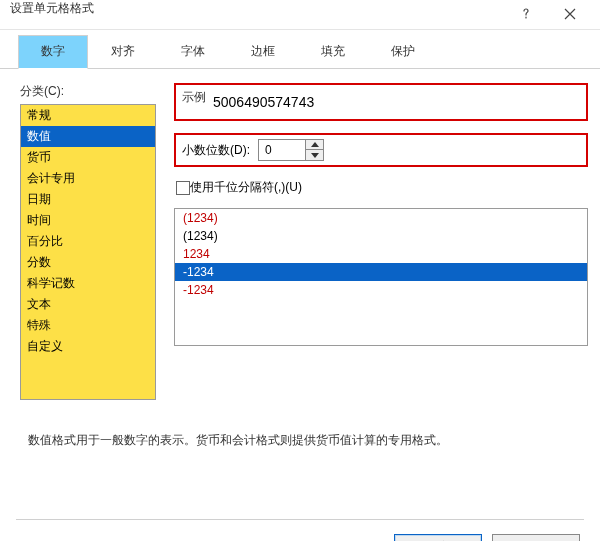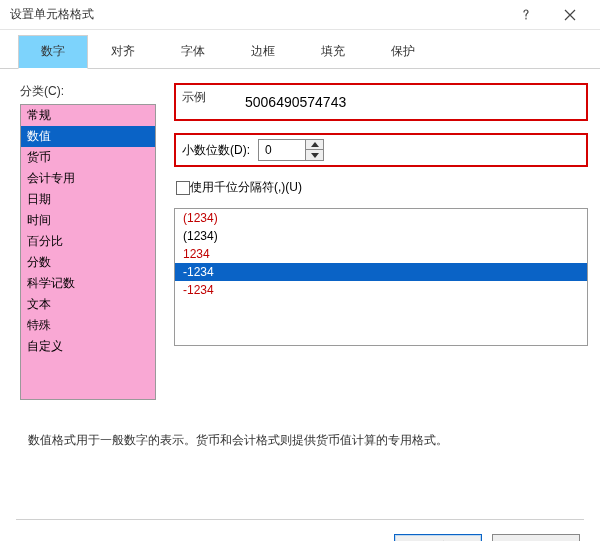--- a/index.html
+++ b/index.html
@@ -1,35 +1,35 @@
 <!DOCTYPE html>
 <html><head>
 <meta charset="utf-8">
 <style>
   * { box-sizing: border-box; font-family: "Microsoft YaHei", "SimSun", Arial, sans-serif; }
   body { margin: 0; background: #fff; width: 600px; height: 541px; overflow: hidden; font-size: 12px; color: #000; }
-  .titlebar { height: 30px; display: flex; align-items: center; padding: 0 8px 0 10px; border-bottom: 1px solid #e5e5e5; }
+  .titlebar { height: 30px; display: flex; padding: 0 8px 0 10px; border-bottom: 1px solid #e5e5e5; }
   .titlebar .title { flex: 1; font-size: 12px; color: #333; }
   .titlebar .tb-btn { width: 44px; height: 28px; display: flex; align-items: center; justify-content: center; color: #444; }
   .titlebar .tb-btn svg { width: 12px; height: 12px; }
   .tabs { display: flex; padding: 4px 18px 0 18px; border-bottom: 1px solid #d0d0d0; }
   .tab { padding: 7px 22px 8px; font-size: 12px; color: #333; border: 1px solid transparent; position: relative; top: 1px; cursor: default; }
   .tab.active { border: 1px solid #d0d0d0; border-bottom: 1px solid #fff; background: #7dd3fc; }
   .body { display: flex; padding: 14px 12px 0 20px; }
   .left { width: 136px; display: flex; flex-direction: column; }
   .left-label { margin-bottom: 4px; color: #333; }
-  .listbox { border: 1px solid #9a9a9a; height: 296px; overflow-y: scroll; background: #f9a8d4; }
+  .listbox { border: 1px solid #9a9a9a; height: 296px; overflow-y: scroll; background: #fde047; }
   .listbox div { padding: 2px 6px; font-size: 12px; }
   .listbox div.sel { background: #0a63c6; color: #fff; }
   .right { flex: 1; padding-left: 18px; }
   .group { margin-bottom: 12px; }
   .hl { border: 2px solid #d40000; padding: 4px 6px; }
   .hl1 { display: flex; flex-direction: row; }
   .sample-label { margin-bottom: 4px; color: #333; }
-  .sample-box { border: 1px solid transparent; padding: 4px 6px; font-size: 14px; margin-left: 32px; }
+  .sample-box { border: 1px solid transparent; padding: 4px 6px; font-size: 14px; }
   .decrow { display: flex; align-items: center; gap: 8px; }
   .decrow label { font-size: 12px; }
   .spin { display: flex; align-items: stretch; border: 1px solid #888; height: 22px; }
   .spin input { width: 46px; border: none; padding: 0 6px; font-size: 12px; outline: none; }
   .spin .btns { display: flex; flex-direction: column; border-left: 1px solid #888; }
   .spin .sp { width: 17px; height: 10.5px; display: flex; align-items: center; justify-content: center; background: #efefef; border-bottom: 1px solid #888; }
   .spin .sp:last-child { border-bottom: none; }
   .spin .sp svg { width: 8px; height: 5px; }
   .chkrow { display: flex; align-items: center; margin-top: 10px; margin-left: 2px; }
   .chkrow .cb { width: 14px; height: 14px; border: 1px solid #666; background: #fff; }

